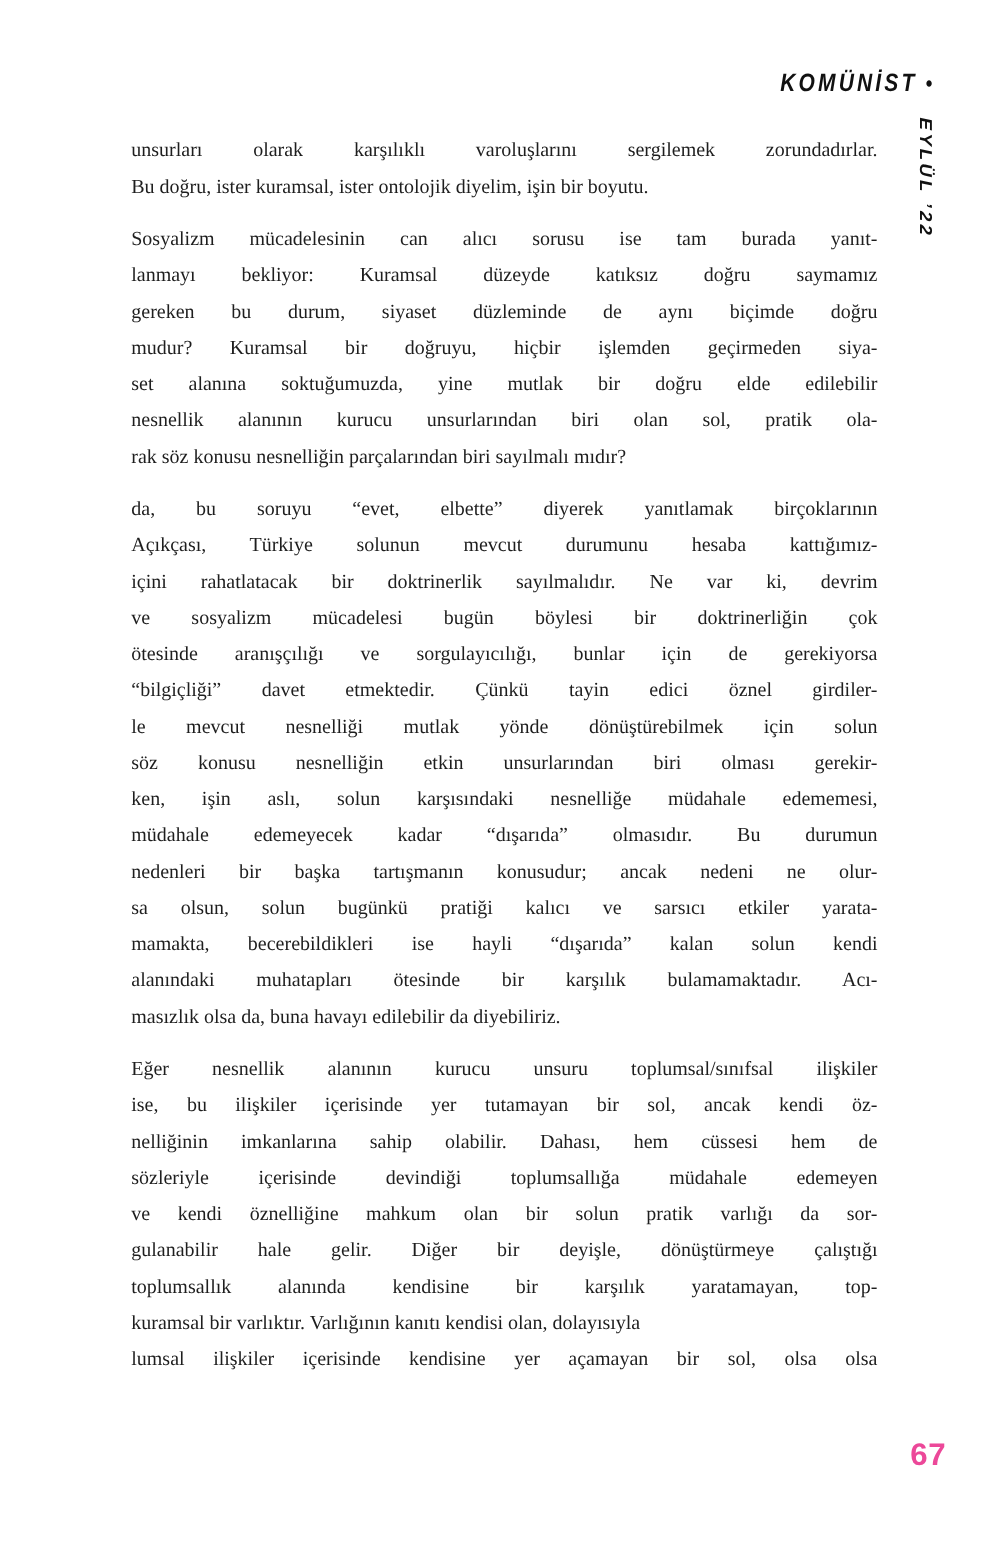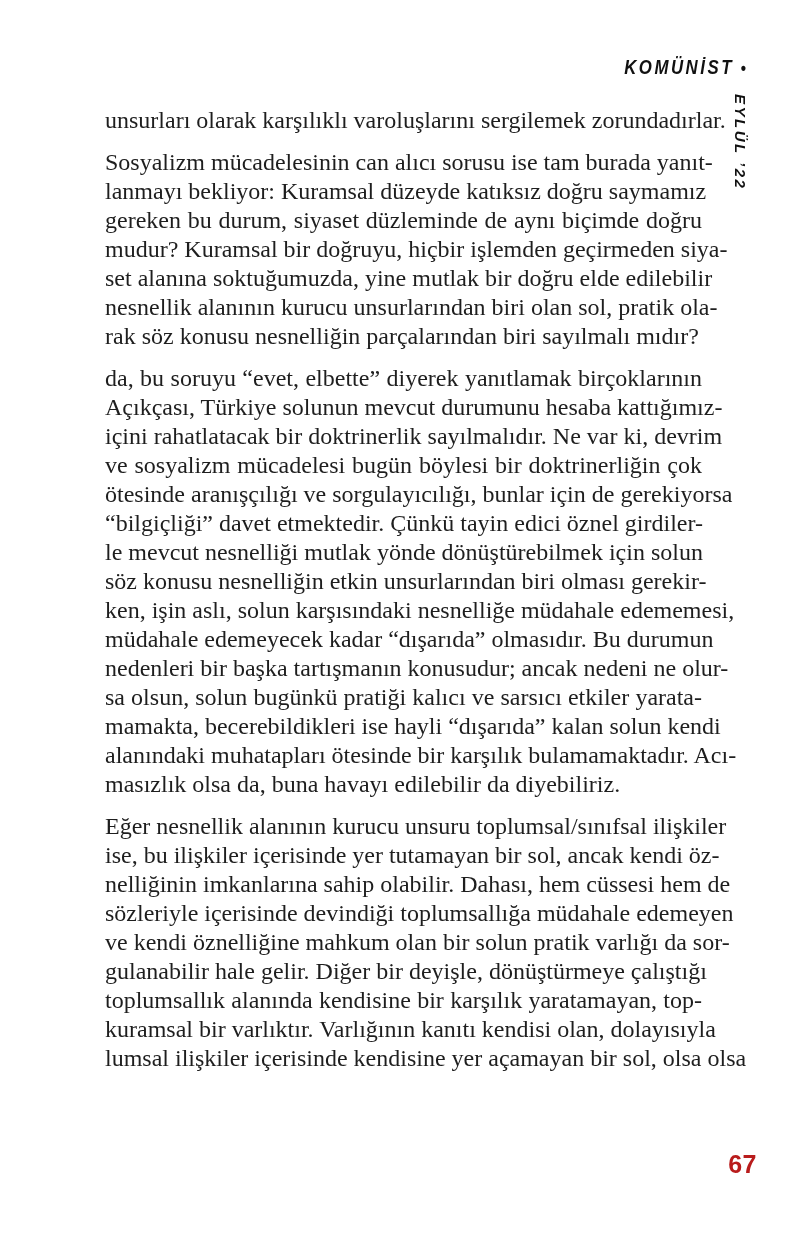--- a/index.html
+++ b/index.html
@@ -20,43 +20,44 @@
   
   .issue { position:absolute; top:94px; right:50px; color:var(--head);
            font-family:"Liberation Sans","DejaVu Sans",sans-serif;
            font-weight:700; font-style:italic; font-size:15px;
            letter-spacing:2.5px; writing-mode:vertical-rl; white-space:nowrap;
            transform:scale(0.92,1); transform-origin:top right; }
 
   
   .article { position:absolute; left:105px; top:106px; width:597px; color:var(--ink); }
   .para { margin-bottom:13px; }
-  .line { font-size:24px; line-height:29px; text-align:justify; text-align-last:justify;
+  .line { font-size:16px; line-height:29px; text-align:justify; text-align-last:justify;
           white-space:nowrap; }
   .line.last { text-align-last:left; }
 
   
-  .pagenum { position:absolute; top:1150px; right:41px; color:#b91c1c;
+  .pagenum { position:absolute; top:1150px; right:41px; color:#ec4899;
              font-family:"Liberation Sans","DejaVu Sans",sans-serif;
              font-weight:700; font-size:25px; letter-spacing:0.5px; }
 </style>
 </head>
 <body>
 
 <div class="page">
 
   <div class="header">
     <span>KOMÜNİST</span><span class="bullet">•</span>
   </div>
 
   <div class="issue">EYLÜL ’22</div>
 
   <div class="article">
       <div class="para">
         <div class="line">unsurları olarak karşılıklı varoluşlarını sergilemek zorundadırlar.</div>
+        <div class="line last">Bu doğru, ister kuramsal, ister ontolojik diyelim, işin bir boyutu.</div>
       </div>
       <div class="para">
         <div class="line">Sosyalizm mücadelesinin can alıcı sorusu ise tam burada yanıt-</div>
         <div class="line">lanmayı bekliyor: Kuramsal düzeyde katıksız doğru saymamız</div>
         <div class="line">gereken bu durum, siyaset düzleminde de aynı biçimde doğru</div>
         <div class="line">mudur? Kuramsal bir doğruyu, hiçbir işlemden geçirmeden siya-</div>
         <div class="line">set alanına soktuğumuzda, yine mutlak bir doğru elde edilebilir</div>
         <div class="line">nesnellik alanının kurucu unsurlarından biri olan sol, pratik ola-</div>
         <div class="line last">rak söz konusu nesnelliğin parçalarından biri sayılmalı mıdır?</div>
       </div>

